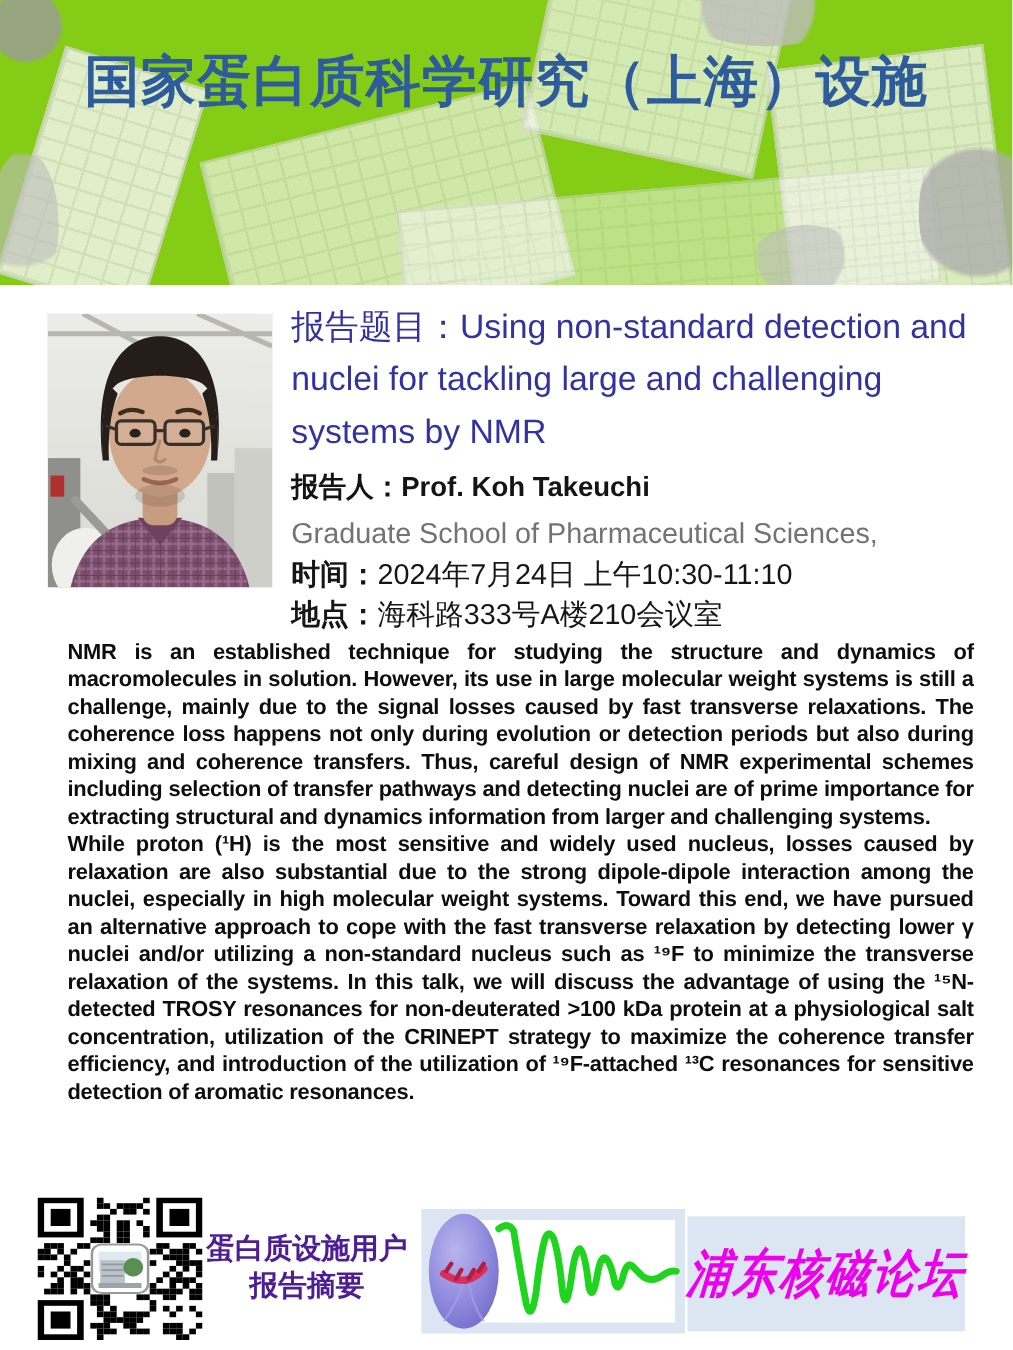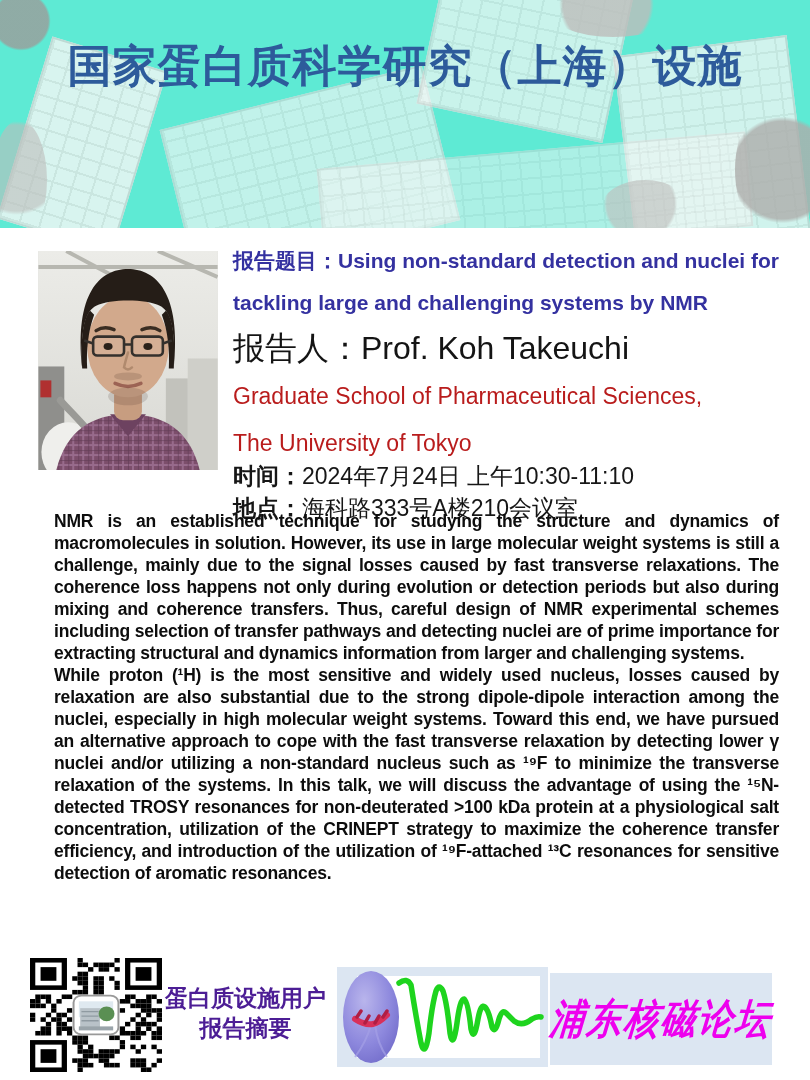--- a/index.html
+++ b/index.html
@@ -1,21 +1,21 @@
 <!DOCTYPE html>
 <html><head>
 <meta charset="utf-8">
 <style>
   * { margin:0; padding:0; box-sizing:border-box; }
   html,body { width:810px; height:1080px; background:#fff; overflow:hidden;
               font-family:"Liberation Sans","DejaVu Sans",sans-serif; }
   .poster { position:relative; width:810px; height:1080px; background:#fff; }
 
   
-  .header { position:absolute; left:0; top:0; width:810px; height:228px; overflow:hidden; background:#5eead4; }
+  .header { position:absolute; left:0; top:0; width:810px; height:228px; overflow:hidden; background:#84cc16; }
   .sketch { position:absolute; inset:0; }
   .bldg { position:absolute; border:2px solid #d6d6d4; opacity:.8;
           background:
             repeating-linear-gradient(0deg,#e6e6e4 0 2px,transparent 2px 16px),
             repeating-linear-gradient(90deg,#e6e6e4 0 2px,transparent 2px 20px),
             #f7f7f6; }
   .b1 { left:22px;  top:50px;  width:120px; height:190px; transform:rotate(17deg); }
   .b2 { left:175px; top:95px;  width:270px; height:160px; transform:rotate(-14deg); opacity:.65; }
   .b3 { left:430px; top:-25px; width:190px; height:150px; transform:rotate(12deg); opacity:.7; }
   .b4 { left:625px; top:45px;  width:175px; height:210px; transform:rotate(-7deg); opacity:.75; }
@@ -27,23 +27,23 @@
   .t3 { left:735px; top:95px;  width:95px;  height:150px; background:radial-gradient(circle,#adadab 0 55%,transparent 60%); }
   .t4 { left:-8px;  top:120px; width:55px;  height:120px; opacity:.6; }
   .t5 { left:600px; top:180px; width:90px;  height:60px;  opacity:.6; }
   .header-titles { position:absolute; inset:0; display:flex; flex-direction:column; align-items:center;
                    padding-top:42px; gap:32px; }
   .header-line { font-size:44px; font-weight:bold; letter-spacing:1px; line-height:1.1; white-space:nowrap; }
 
   
   .photo { position:absolute; left:38px; top:251px; width:180px; height:219px; overflow:hidden; background:#e6e6e2; }
   .details { position:absolute; left:233px; top:240px; width:572px; }
-  .talk-title { font-size:21px; font-weight:bold; line-height:42px; }
-  .speaker-line { margin-top:7px; font-size:32px; font-weight:normal; color:#141414; line-height:34px; }
-  .affil { font-size:23px; font-weight:normal; color:#b91c1c; line-height:31px; margin-top:16px; }
+  .talk-title { font-size:27px; font-weight:normal; line-height:42px; }
+  .speaker-line { margin-top:7px; font-size:22px; font-weight:bold; color:#141414; line-height:34px; }
+  .affil { font-size:23px; font-weight:normal; color:#737373; line-height:31px; margin-top:4px; }
   .meta-line { font-size:23px; line-height:30px; color:#161616; margin-top:2px; }
   .meta-line .lbl { font-weight:bold; }
 
   
   .abstract { position:absolute; left:31px; top:510px; width:748px; color:#0d0d0d; }
   .abstract h3 { font-size:22px; font-weight:bold; line-height:28px; margin-bottom:2px; }
   .abstract p { font-size:17.5px; font-weight:bold; line-height:22px; text-align:justify; letter-spacing:-0.2px;margin-left:23px; }
 
   
   .footer { position:absolute; left:0; top:955px; width:810px; height:120px; }
@@ -119,21 +119,20 @@
       <ellipse cx="90" cy="126" rx="14" ry="4" fill="rgba(70,50,40,0.18)"></ellipse>
       <path d="M77,133 Q90,139 103,133" stroke="#9c6354" stroke-width="3.5" fill="none" stroke-linecap="round"></path>
       <ellipse cx="90" cy="146" rx="20" ry="9" fill="rgba(60,45,35,0.16)"></ellipse>
     </svg>
   </div>
 
   <div class="details">
     <p class="talk-title" style="color:#3431a0"><span>报告题目：</span><span>Using non-standard detection and nuclei for tackling large and challenging systems by NMR</span></p>
     <p class="speaker-line"><span>报告人：</span><span>Prof. Koh Takeuchi</span></p>
     <p class="affil">Graduate School of Pharmaceutical Sciences,</p>
-    <p class="affil">The University of Tokyo</p>
     <p class="meta-line"><span class="lbl">时间：</span><span>2024年7月24日 上午10:30-11:10</span></p>
     <p class="meta-line"><span class="lbl">地点：</span><span>海科路333号A楼210会议室</span></p>
   </div>
 
   <div class="abstract">
     <p>NMR is an established technique for studying the structure and dynamics of macromolecules in solution. However, its use in large molecular weight systems is still a challenge, mainly due to the signal losses caused by fast transverse relaxations. The coherence loss happens not only during evolution or detection periods but also during mixing and coherence transfers. Thus, careful design of NMR experimental schemes including selection of transfer pathways and detecting nuclei are of prime importance for extracting structural and dynamics information from larger and challenging systems.</p>
     <p>While proton (¹H) is the most sensitive and widely used nucleus, losses caused by relaxation are also substantial due to the strong dipole-dipole interaction among the nuclei, especially in high molecular weight systems. Toward this end, we have pursued an alternative approach to cope with the fast transverse relaxation by detecting lower γ nuclei and/or utilizing a non-standard nucleus such as ¹⁹F to minimize the transverse relaxation of the systems. In this talk, we will discuss the advantage of using the ¹⁵N-detected TROSY resonances for non-deuterated &gt;100 kDa protein at a physiological salt concentration, utilization of the CRINEPT strategy to maximize the coherence transfer efficiency, and introduction of the utilization of ¹⁹F-attached ¹³C resonances for sensitive detection of aromatic resonances.</p>
   </div>
 
   <div class="footer">

